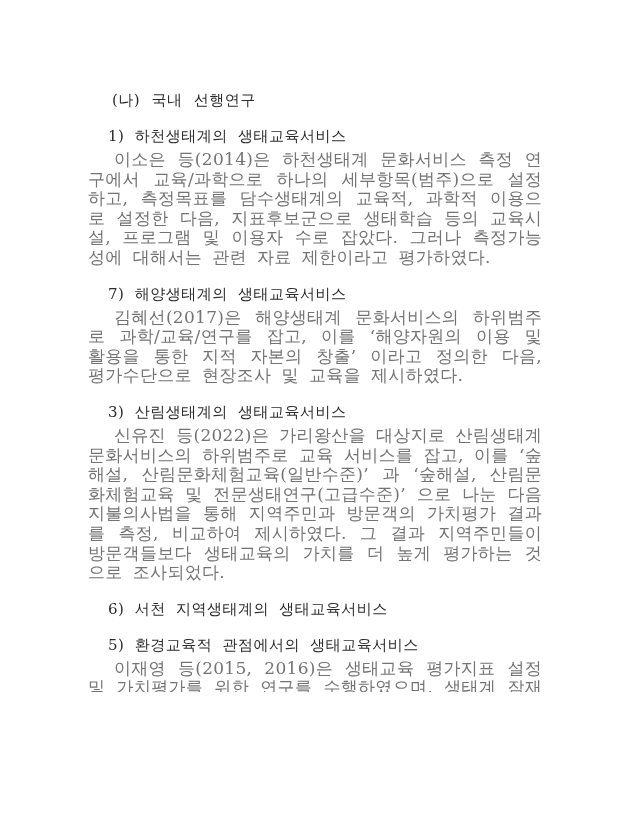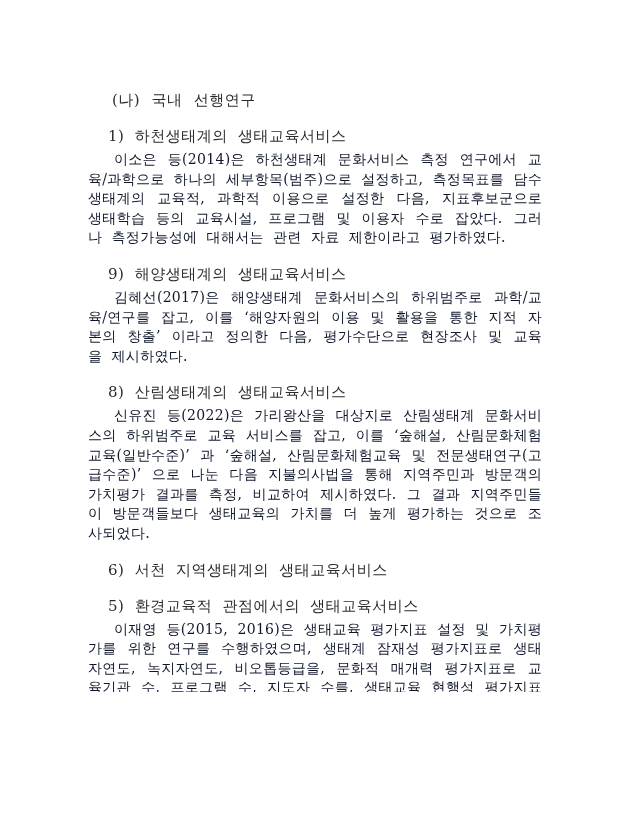--- a/index.html
+++ b/index.html
@@ -37,28 +37,28 @@
   .sub-heading {
     font-size: 15px;
     font-weight: normal;
     margin: 0 0 4px 20px;
     line-height: 20px;
     word-spacing: 5px;
     letter-spacing: 0.5px;
     white-space: nowrap;
   }
   .body-paragraph {
-    font-size: 14px;
+    font-size: 17px;
     margin: 0;
     line-height: 19.6px;
     text-align: justify;
     text-indent: 26px;
     word-spacing: 4.5px;
     letter-spacing: 0.3px;
-    color: #0f172a;
+    color: #737373;
   }
   .page-footer {
     position: absolute;
     top: 724px;
     left: 0;
     right: 0;
     text-align: center;
     font-size: 13px;
     letter-spacing: 3px;
     color: #8b5cf6;
@@ -71,26 +71,26 @@
   <div class="content">
 
     <h1 class="section-title">(나) 국내 선행연구</h1>
 
     <section class="subsection">
       <h2 class="sub-heading">1) 하천생태계의 생태교육서비스</h2>
       <p class="body-paragraph">이소은 등(2014)은 하천생태계 문화서비스 측정 연구에서 교육/과학으로 하나의 세부항목(범주)으로 설정하고, 측정목표를 담수생태계의 교육적, 과학적 이용으로 설정한 다음, 지표후보군으로 생태학습 등의 교육시설, 프로그램 및 이용자 수로 잡았다. 그러나 측정가능성에 대해서는 관련 자료 제한이라고 평가하였다.</p>
     </section>
 
     <section class="subsection">
-      <h2 class="sub-heading">9) 해양생태계의 생태교육서비스</h2>
+      <h2 class="sub-heading">7) 해양생태계의 생태교육서비스</h2>
       <p class="body-paragraph">김혜선(2017)은 해양생태계 문화서비스의 하위범주로 과학/교육/연구를 잡고, 이를 ‘해양자원의 이용 및 활용을 통한 지적 자본의 창출’ 이라고 정의한 다음, 평가수단으로 현장조사 및 교육을 제시하였다.</p>
     </section>
 
     <section class="subsection">
-      <h2 class="sub-heading">8) 산림생태계의 생태교육서비스</h2>
+      <h2 class="sub-heading">3) 산림생태계의 생태교육서비스</h2>
       <p class="body-paragraph">신유진 등(2022)은 가리왕산을 대상지로 산림생태계 문화서비스의 하위범주로 교육 서비스를 잡고, 이를 ‘숲해설, 산림문화체험교육(일반수준)’ 과 ‘숲해설, 산림문화체험교육 및 전문생태연구(고급수준)’ 으로 나눈 다음 지불의사법을 통해 지역주민과 방문객의 가치평가 결과를 측정, 비교하여 제시하였다. 그 결과 지역주민들이 방문객들보다 생태교육의 가치를 더 높게 평가하는 것으로 조사되었다.</p>
     </section>
 
     <section class="subsection">
       <h2 class="sub-heading">6) 서천 지역생태계의 생태교육서비스</h2>
     </section>
 
     <section class="subsection">
       <h2 class="sub-heading">5) 환경교육적 관점에서의 생태교육서비스</h2>
       <p class="body-paragraph">이재영 등(2015, 2016)은 생태교육 평가지표 설정 및 가치평가를 위한 연구를 수행하였으며, 생태계 잠재성 평가지표로 생태자연도, 녹지자연도, 비오톱등급을, 문화적 매개력 평가지표로 교육기관 수, 프로그램 수, 지도자 수를, 생태교육 현행성 평가지표로 참가자 수, 참가 시잔, 참가자 지불액을</p>

